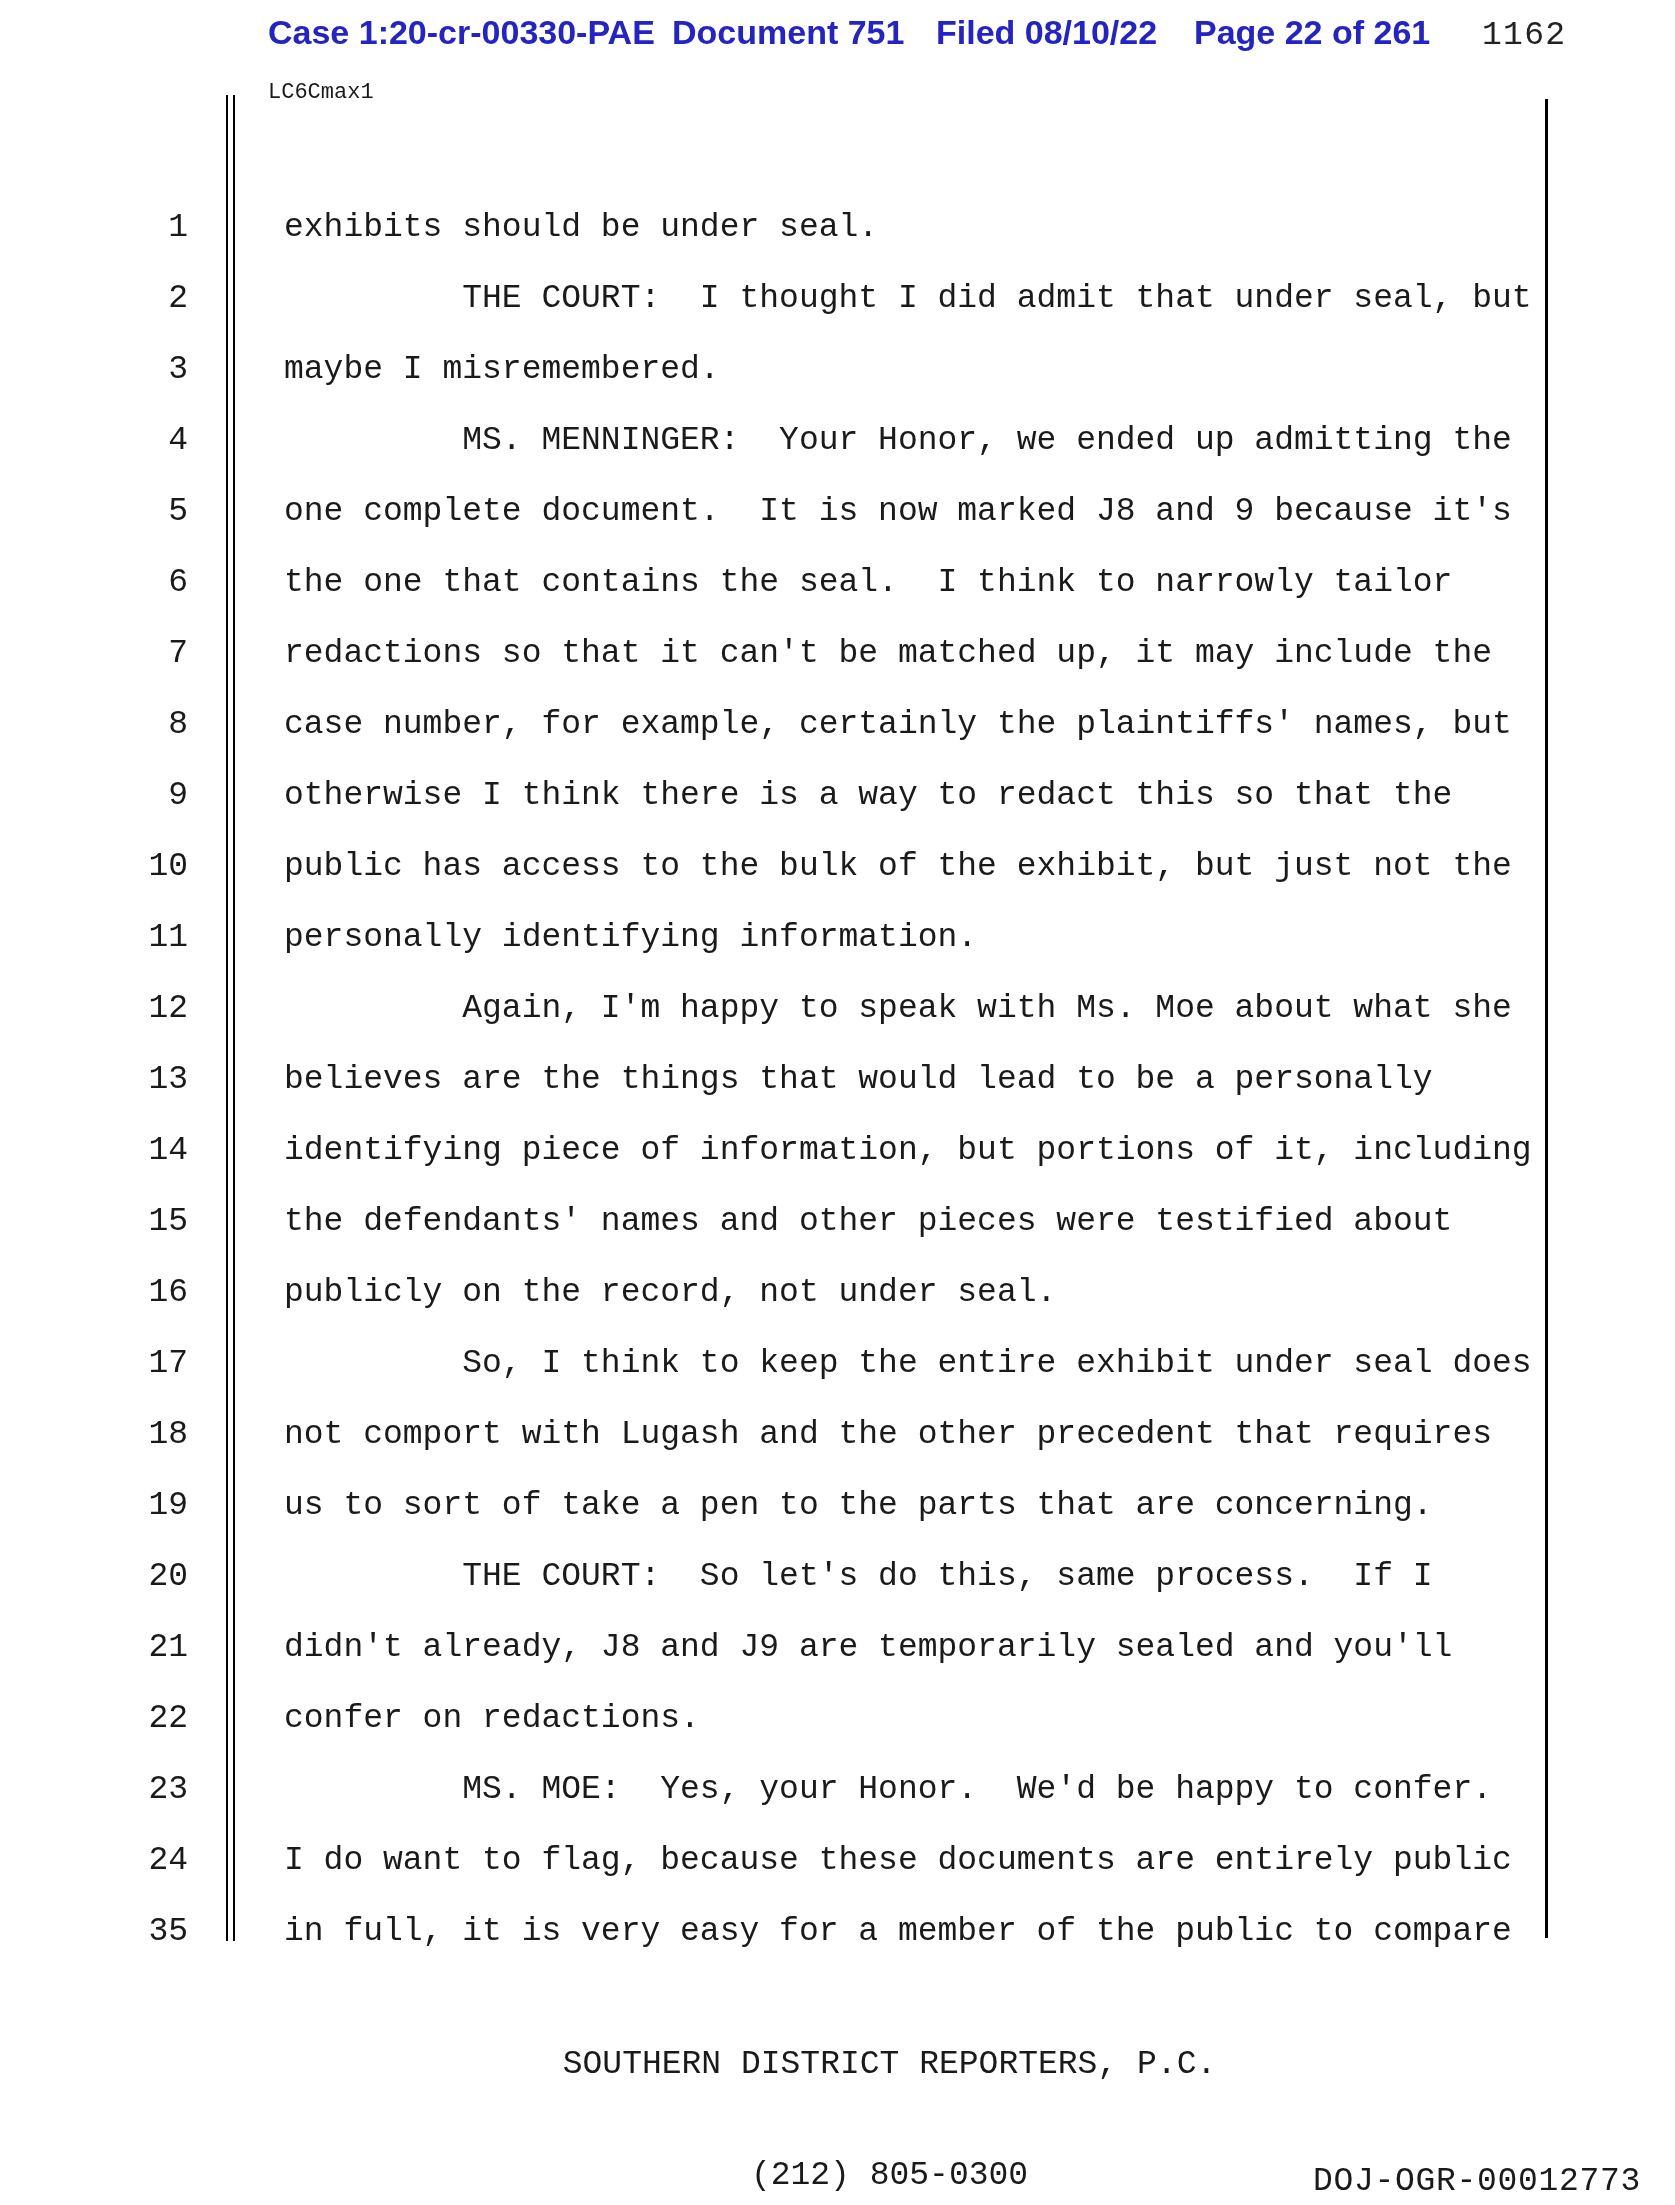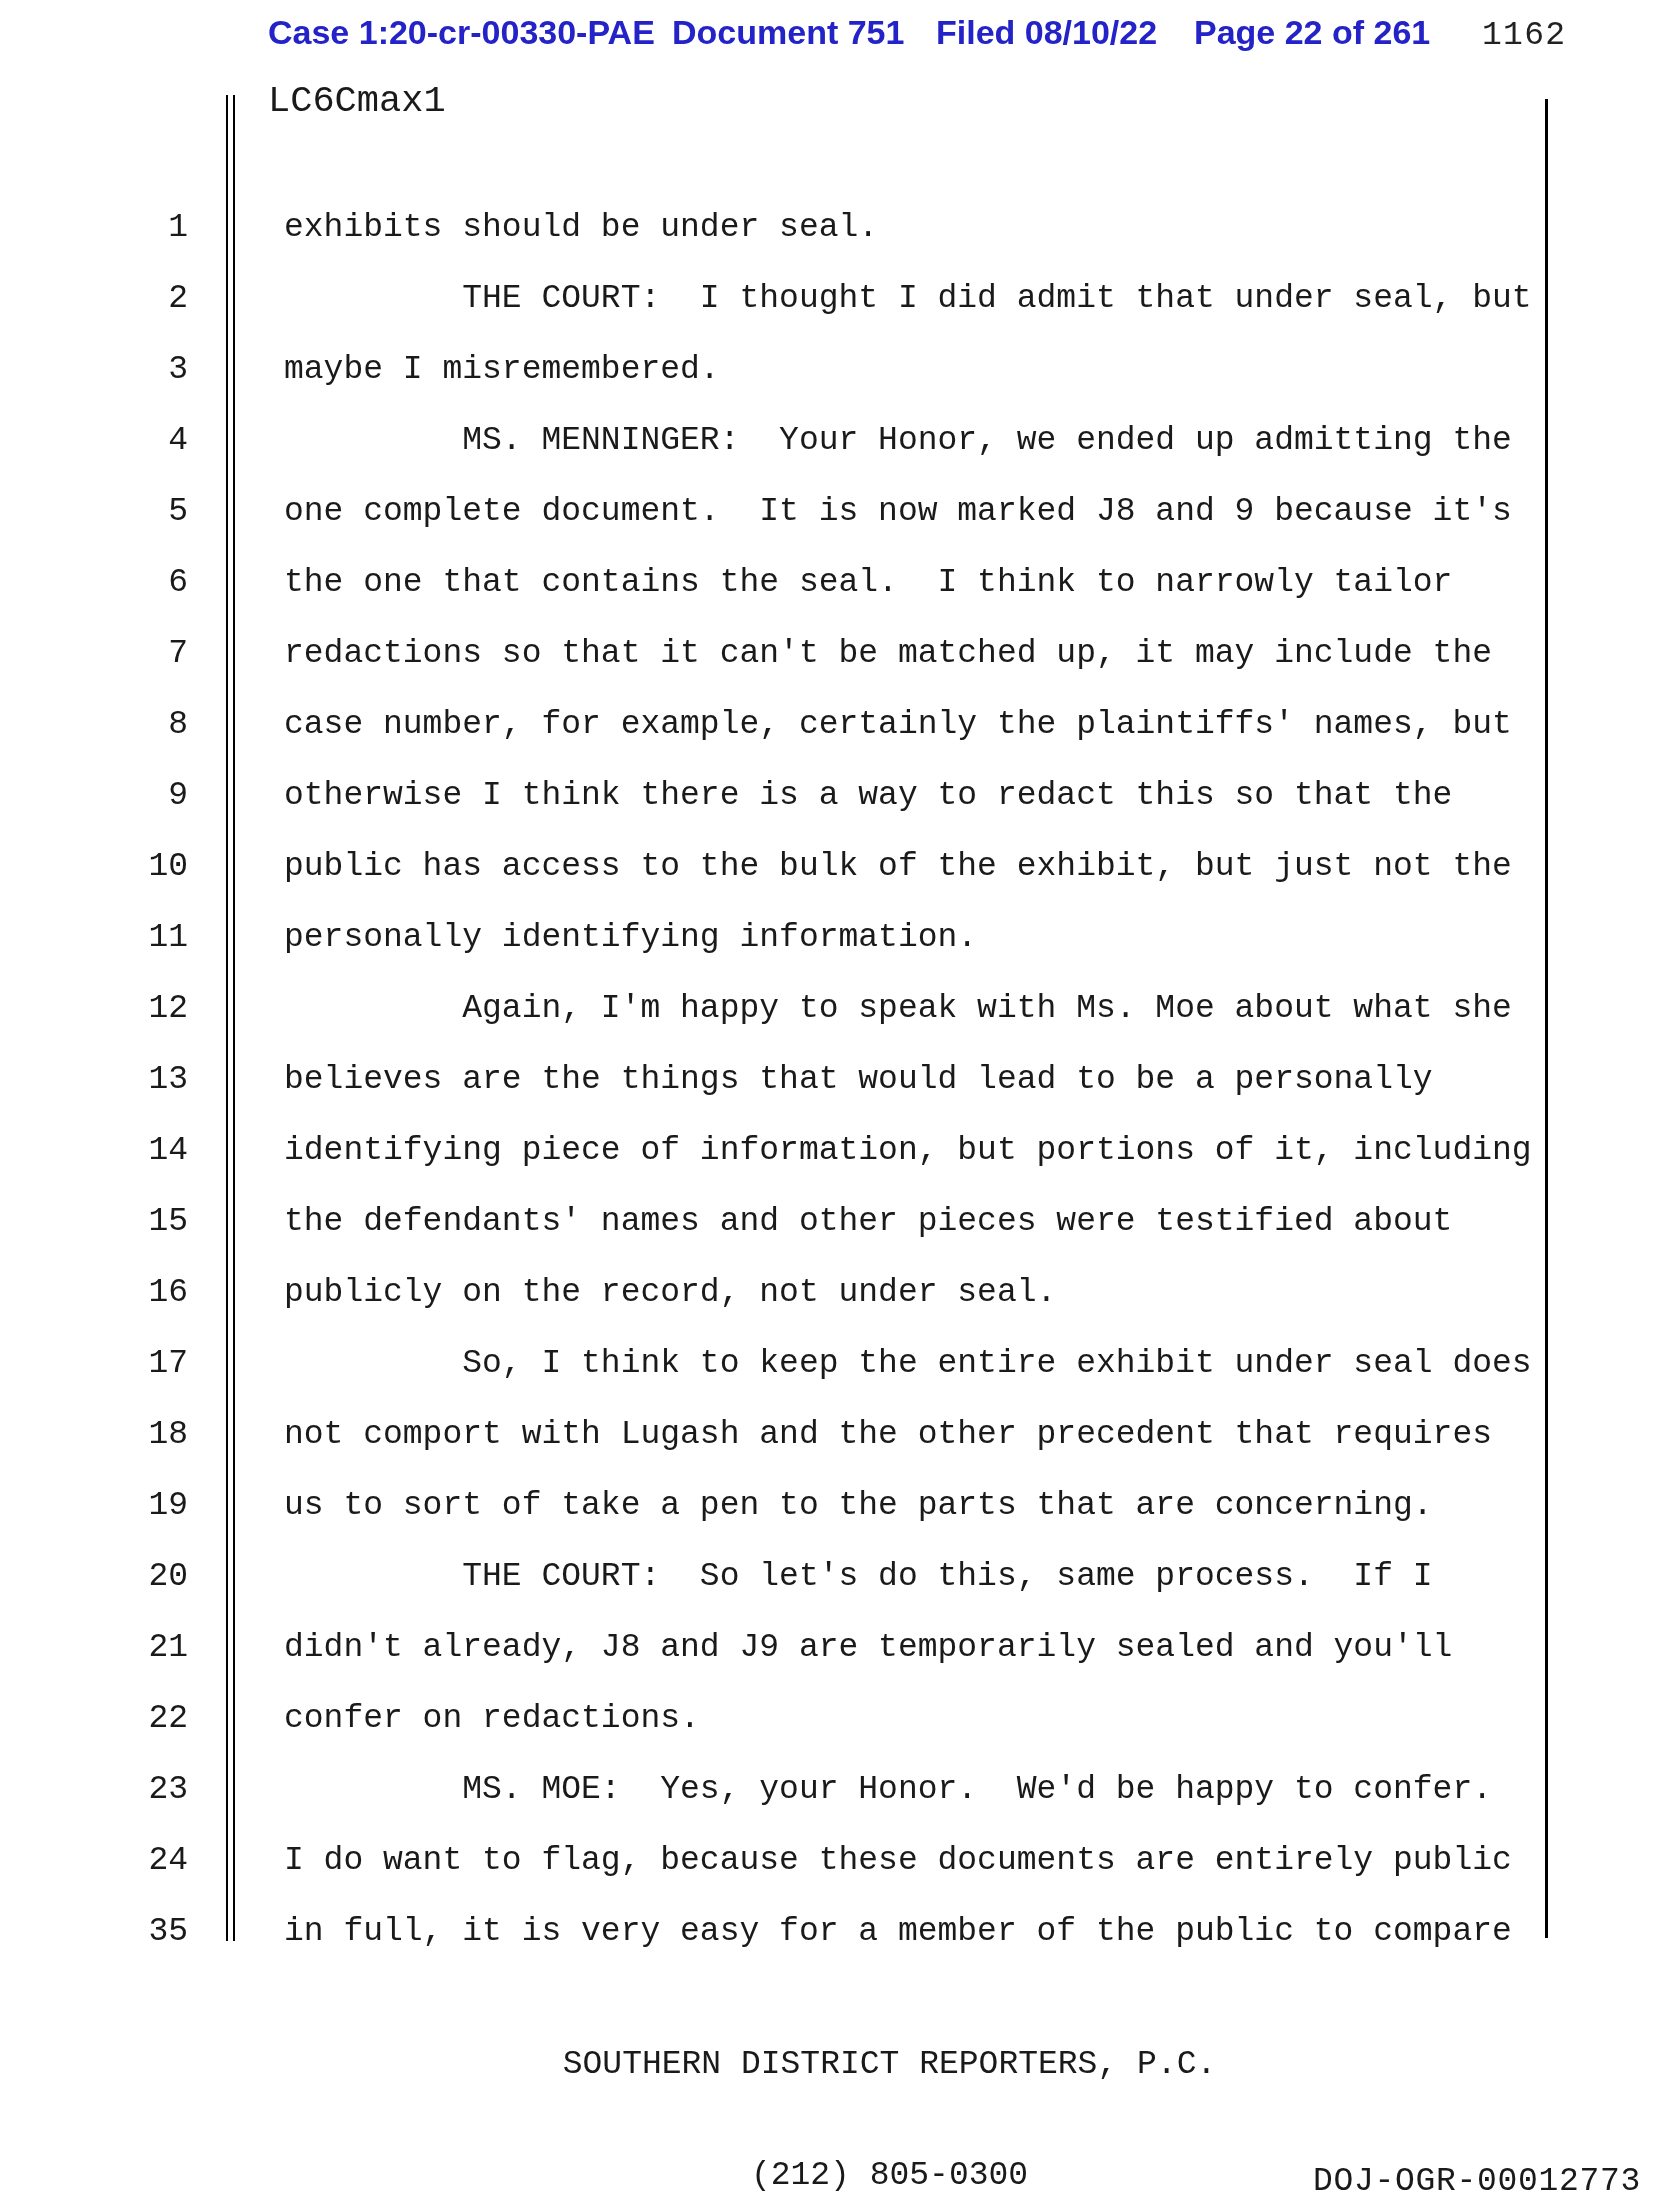--- a/index.html
+++ b/index.html
@@ -31,21 +31,21 @@
     top: 17px;
     font-size: 33px;
     letter-spacing: 1.3px;
     color: #222222;
     white-space: pre;
   }
   .transcript-id {
     position: absolute;
     left: 268px;
     top: 80px;
-    font-size: 37px;
+    font-size: 22px;
     white-space: pre;
   }
   .rule-left {
     position: absolute;
     left: 226px;
     top: 95px;
     height: 1846px;
     width: 4.6px;
     border-left: 2.6px solid #000000;
     border-right: 2.6px solid #000000;

